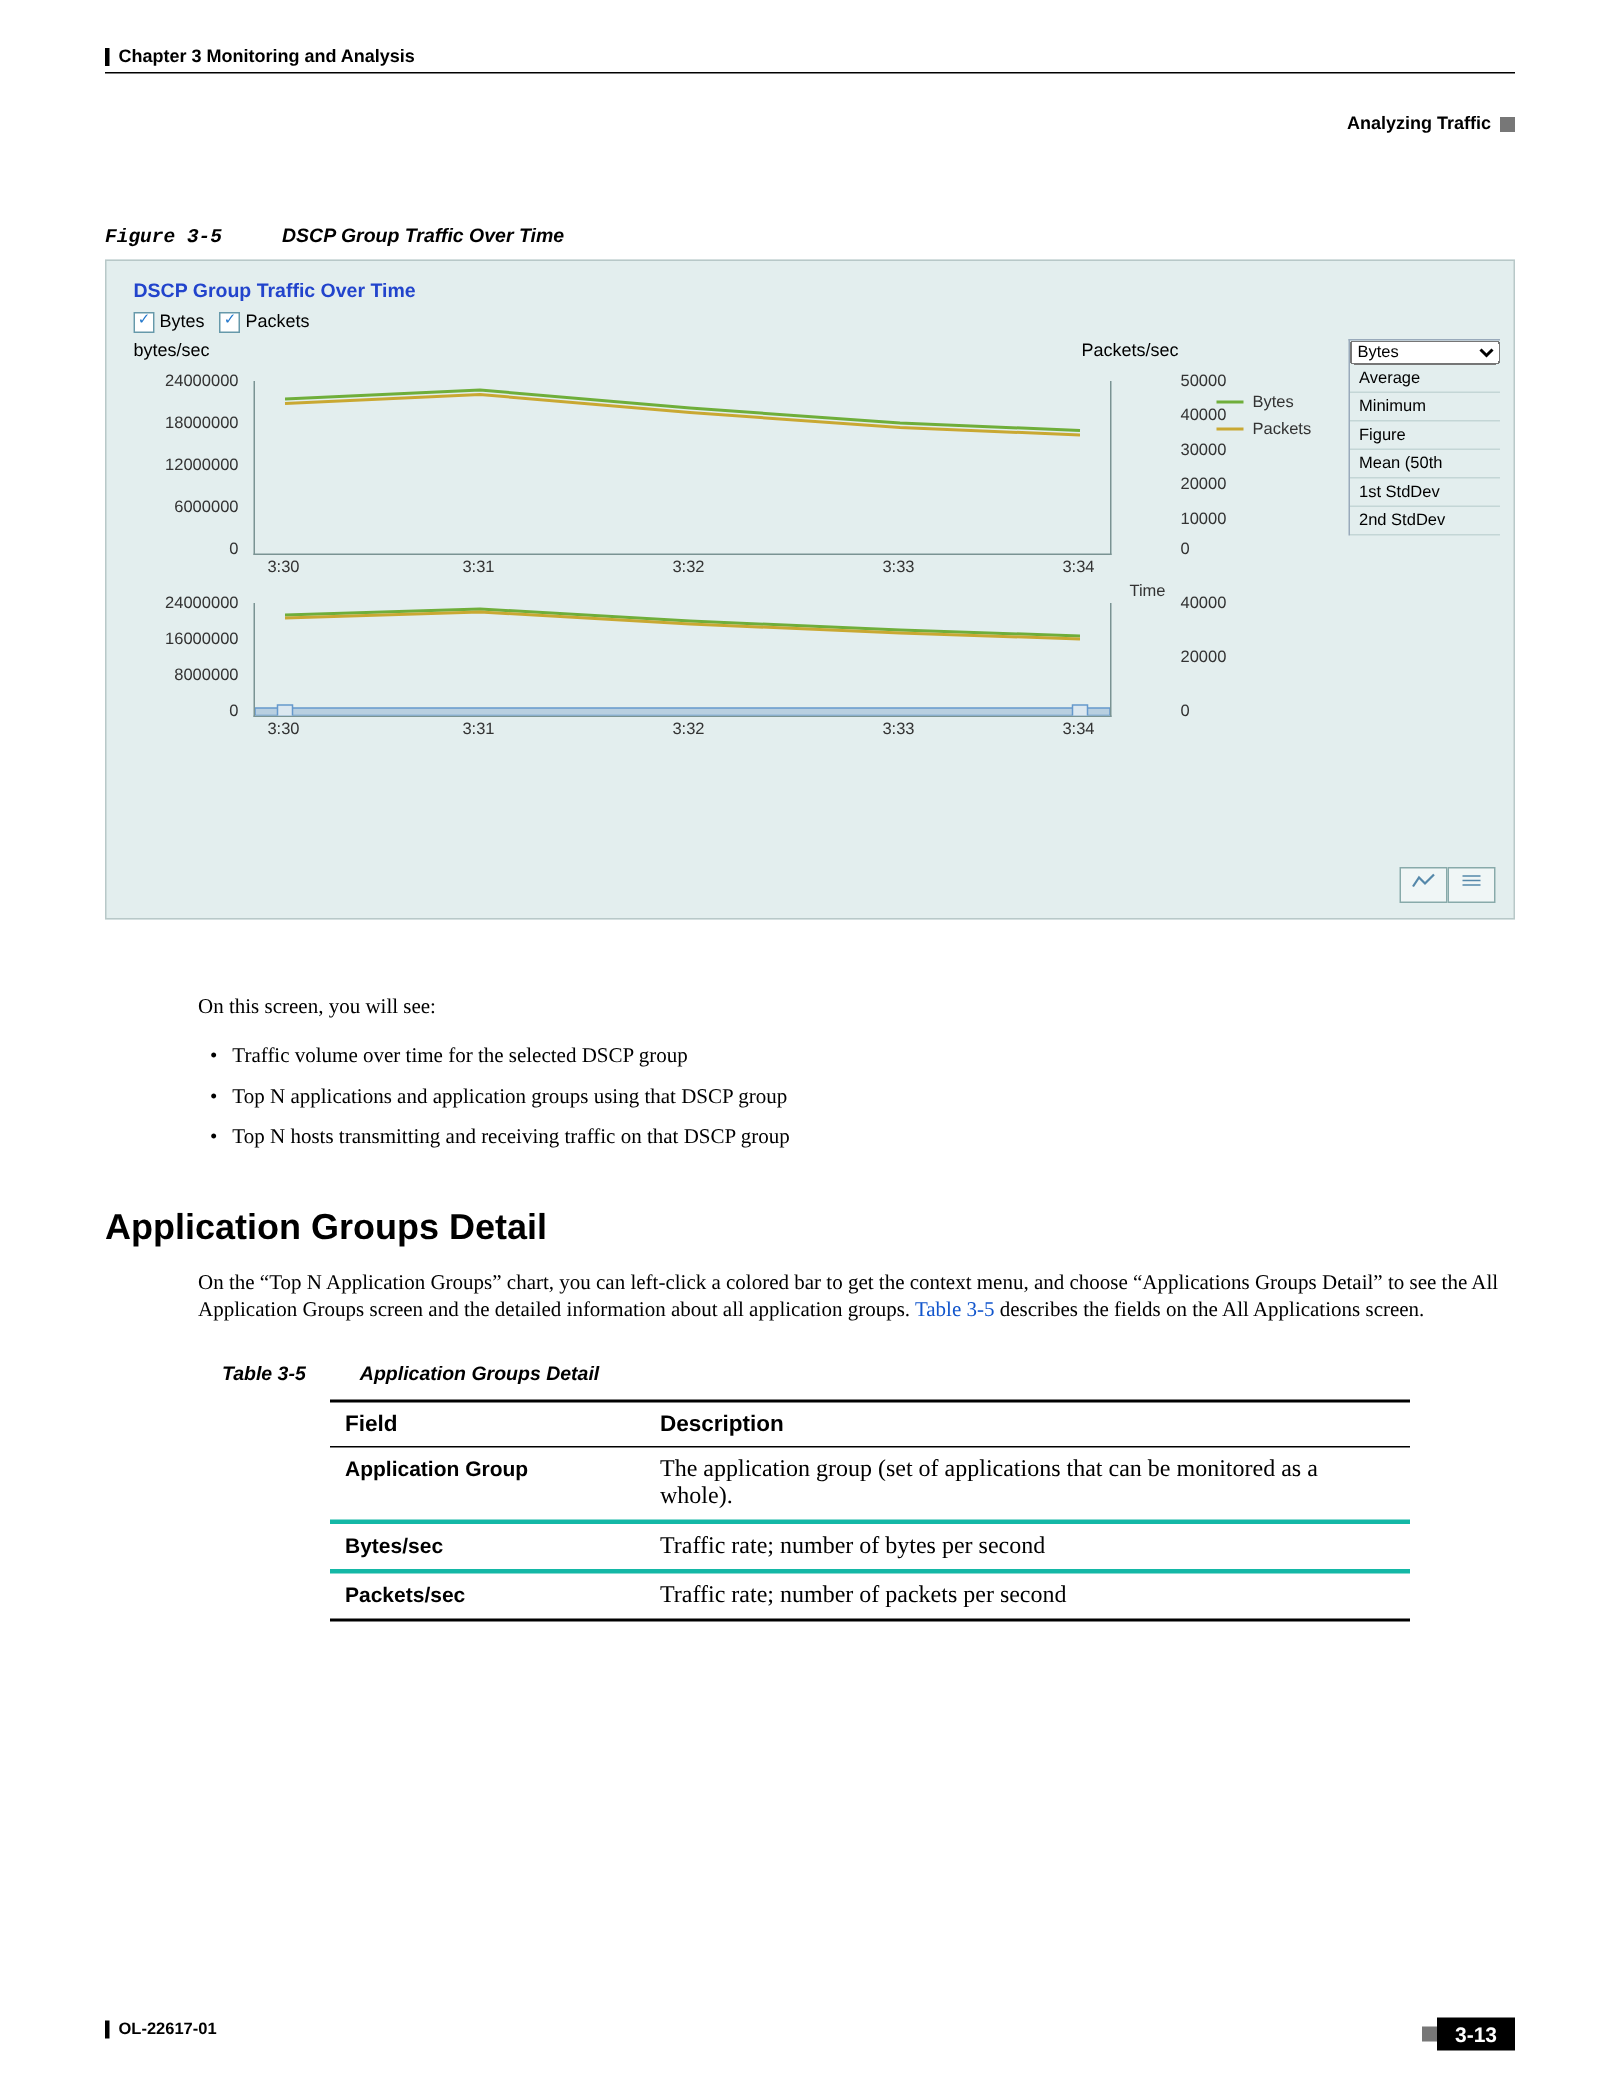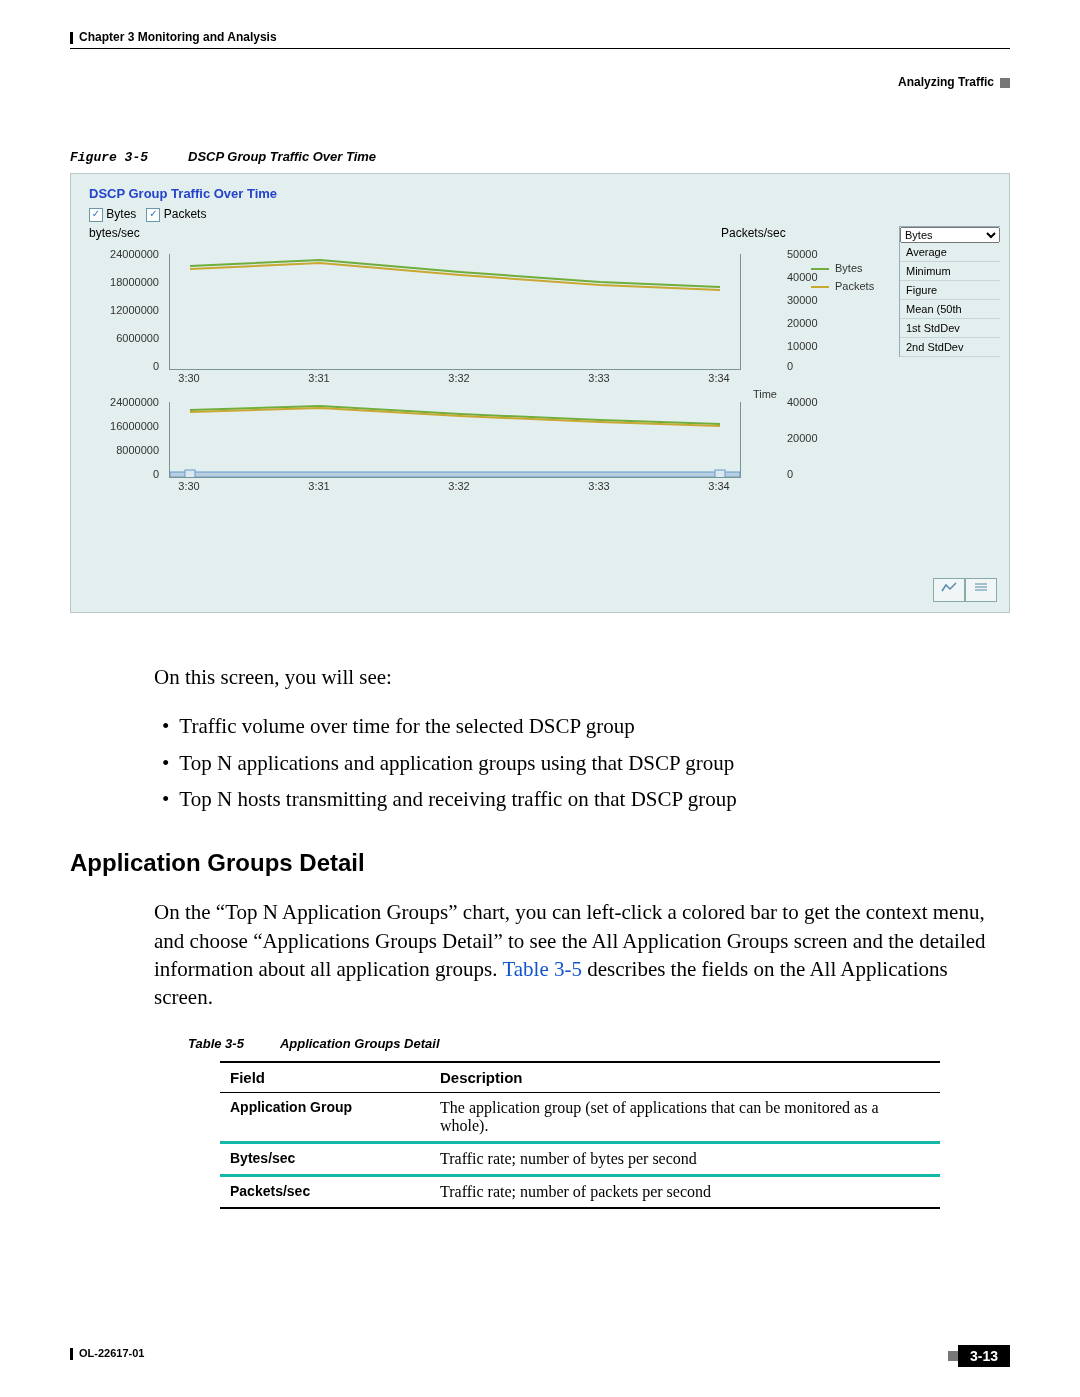--- a/index.html
+++ b/index.html
@@ -185,44 +185,44 @@
     width: 30px;
     height: 22px;
     border: 1px solid #8aa;
     background: #f0f6f6;
     text-align: center;
     line-height: 20px;
     font-size: 12px;
     color: #5588aa;
   }
   .body-text {
-    margin-left: 84px;
+    margin-left: 62px;
     margin-top: 50px;
-    font-size: 21px;
+    font-size: 14px;
     line-height: 1.35;
   }
   .body-text ul { list-style: none; padding-left: 8px; }
   .body-text ul li::before {
     content: "•";
     margin-right: 10px;
   }
   .body-text ul li { margin: 8px 0; }
   h2.section {
     font-family: Arial, sans-serif;
     font-size: 24px;
     font-weight: bold;
     margin-top: 36px;
     margin-bottom: 10px;
   }
   .table-caption {
     font-family: Arial, sans-serif;
     font-size: 13px;
     font-style: italic;
     font-weight: bold;
-    margin-left: 118px;
+    margin-left: 78px;
     margin-top: 24px;
   }
   .table-caption .num { margin-right: 36px; }
   table.detail {
     margin-left: 150px;
     margin-top: 10px;
     border-collapse: collapse;
     width: 720px;
     font-size: 16px;
   }

